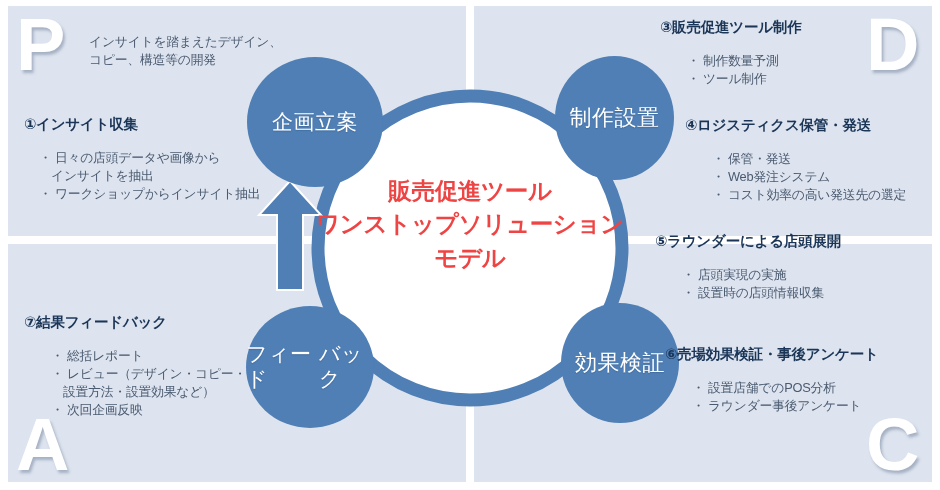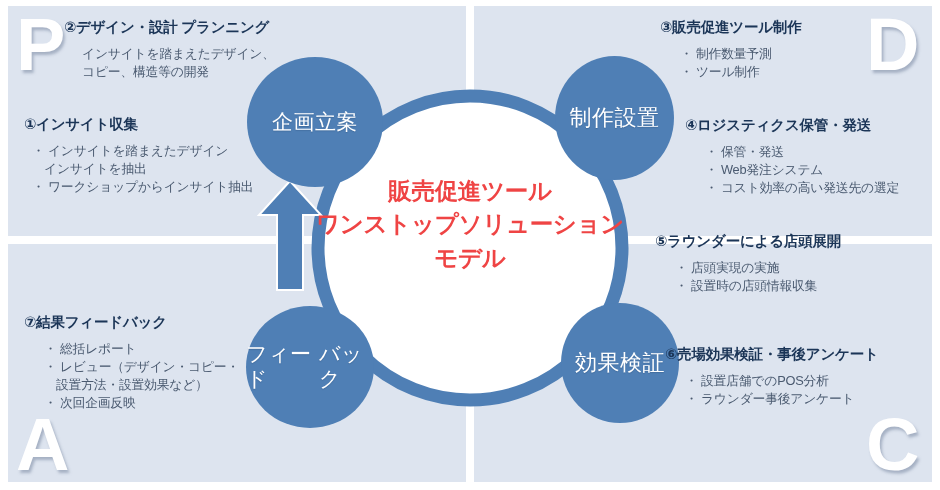--- a/index.html
+++ b/index.html
@@ -47,21 +47,21 @@
   .block .hd{
     font-weight:700;
     font-size:14.5px;
     color:#1b3557;
     letter-spacing:-0.2px;
     white-space:nowrap;
     margin:0 0 2px 0;
   }
   .block ul{
     list-style:none;
-    margin:8px;
+    margin:15px;
     padding:0;
   }
   .block li{
     font-size:12.8px;
     color:#4a5a70;
     line-height:1.42;
     white-space:nowrap;
     letter-spacing:-0.2px;
   }
   .block li.sub{ padding-left:12px; }
@@ -171,31 +171,30 @@
     <span class="ln">検証</span>
   </div>
 
   <div id="center-title">
     <div>販売促進ツール</div>
     <div>ワンストップソリューション</div>
     <div>モデル</div>
   </div>
 
   <div class="block nobul" id="blk-2">
-    <div class="hd">②デザイン・設計 プランニング</div>
     <ul>
       <li>インサイトを踏まえたデザイン、</li>
       <li>コピー、構造等の開発</li>
     </ul>
   </div>
 
   <div class="block" id="blk-1">
     <div class="hd">①インサイト収集</div>
     <ul>
-      <li>・ インサイトを踏まえたデザイン</li>
+      <li>・ 日々の店頭データや画像から</li>
       <li class="sub">インサイトを抽出</li>
       <li>・ ワークショップからインサイト抽出</li>
     </ul>
   </div>
 
   <div class="block" id="blk-3">
     <div class="hd">③販売促進ツール制作</div>
     <ul>
       <li class="sub">・ 制作数量予測</li>
       <li class="sub">・ ツール制作</li>

